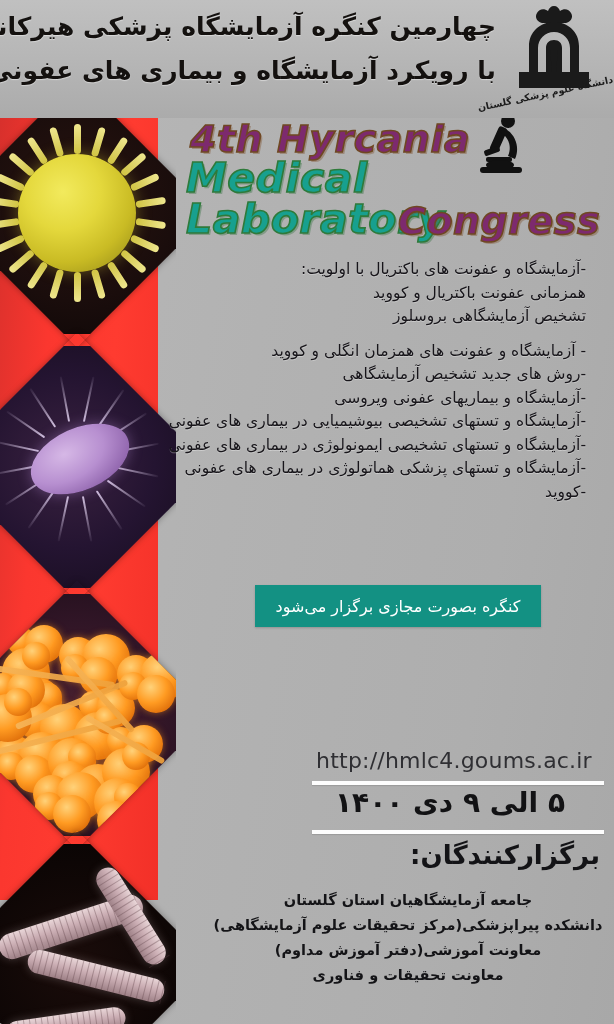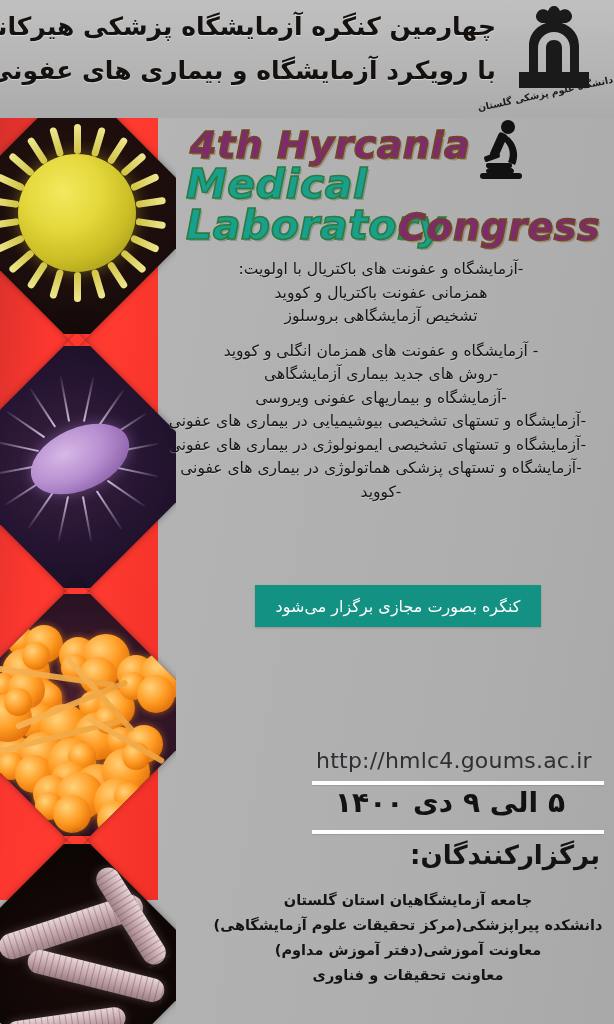--- a/index.html
+++ b/index.html
@@ -110,21 +110,21 @@
     position:absolute;border-radius:22px;
     background:linear-gradient(180deg,#e9d6d8 0%,#cbaeb4 45%,#9d8086 100%);
     box-shadow:0 0 10px rgba(220,200,205,.25);
   }
   .worm-seg{
     position:absolute;top:0;width:1px;height:100%;
     background:rgba(90,60,65,.35);
   }
 
   
-  .title-wrap{position:absolute;left:176px;top:126px;width:438px;height:130px;z-index:30;}
+  .title-wrap{position:absolute;left:176px;top:120px;width:438px;height:130px;z-index:30;}
   .t-line{font-weight:bold;font-style:italic;letter-spacing:0.5px;line-height:1;}
   .t1{
     position:absolute;left:14px;top:0;font-size:38px;color:#7d2a6e;
     -webkit-text-stroke:1.6px #6f4722;
     text-shadow:2px 2px 0 rgba(120,70,30,.35);
   }
   .t2{
     position:absolute;left:10px;top:38px;font-size:41px;color:#17a08f;
     -webkit-text-stroke:1.6px #2f7a3a;
     text-shadow:2px 2px 0 rgba(40,110,55,.35);
@@ -132,21 +132,21 @@
   .t3{
     position:absolute;left:222px;top:82px;font-size:38px;color:#7d2a6e;
     -webkit-text-stroke:1.6px #6f4722;
     text-shadow:2px 2px 0 rgba(120,70,30,.35);
   }
   .scope{position:absolute;left:288px;top:-8px;width:70px;height:62px;}
 
   
   .body-copy{
     position:absolute;left:176px;top:258px;width:424px;
-    direction:rtl;text-align:center;color:#17151a;
+    direction:rtl;text-align:right;color:#17151a;
     z-index:25;padding-right:14px;box-sizing:border-box;
   }
   .bc-line{font-size:15.5px;line-height:1.52;white-space:nowrap;
            text-shadow:0 1px 0 rgba(255,255,255,.3);}
   .bc-gap{height:11px;}
 
   
   .teal{
     position:absolute;background:#139183;color:#ffffff;
     direction:rtl;text-align:center;font-size:16px;
@@ -427,21 +427,21 @@
     <div class="t-line t2">Medical Laboratory</div>
     <div class="t-line t3">Congress</div>
   </div>
 
   <div class="body-copy">
     <div class="bc-line">-آزمایشگاه و عفونت های باکتریال با اولویت:</div>
     <div class="bc-line">همزمانی عفونت باکتریال و کووید</div>
     <div class="bc-line">تشخیص آزمایشگاهی بروسلوز</div>
     <div class="bc-gap"></div>
     <div class="bc-line">- آزمایشگاه و عفونت های همزمان انگلی و کووید</div>
-    <div class="bc-line">-روش های جدید بیماری آزمایشگاهی</div>
+    <div class="bc-line">-روش های جدید تشخیص آزمایشگاهی</div>
     <div class="bc-line">-آزمایشگاه و بیماریهای عفونی ویروسی</div>
     <div class="bc-line">-آزمایشگاه و تستهای تشخیصی بیوشیمیایی در بیماری های عفونی</div>
     <div class="bc-line">-آزمایشگاه و تستهای تشخیصی ایمونولوژی در بیماری های عفونی</div>
     <div class="bc-line">-آزمایشگاه و تستهای پزشکی هماتولوژی در بیماری های عفونی</div>
     <div class="bc-line">-کووید</div>
   </div>
 
   <div class="teal teal1">کنگره بصورت مجازی برگزار می‌شود</div>
 
   <div class="url">http://hmlc4.goums.ac.ir</div>

